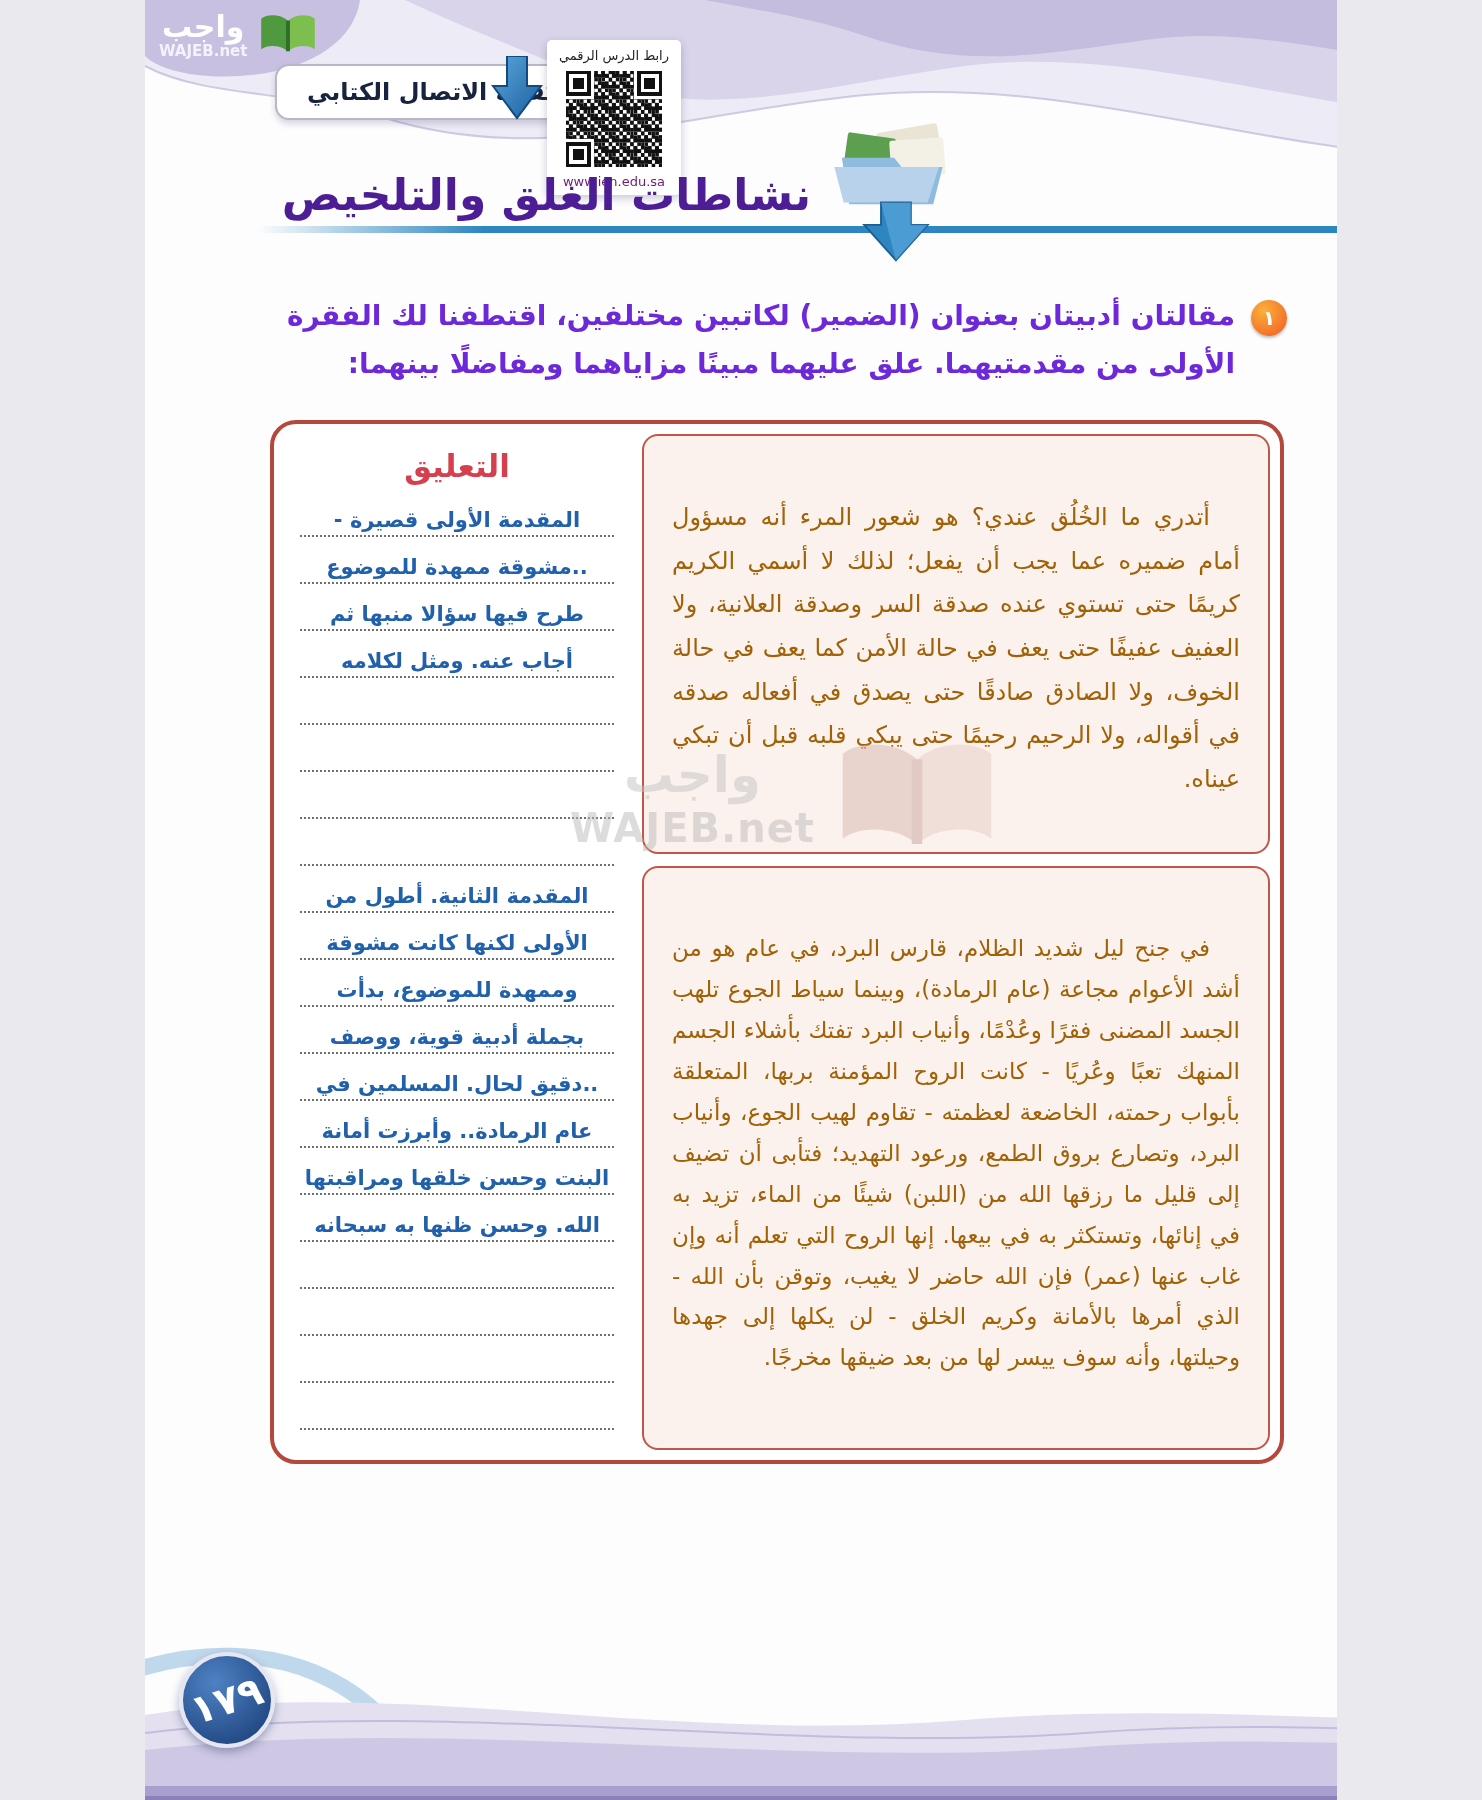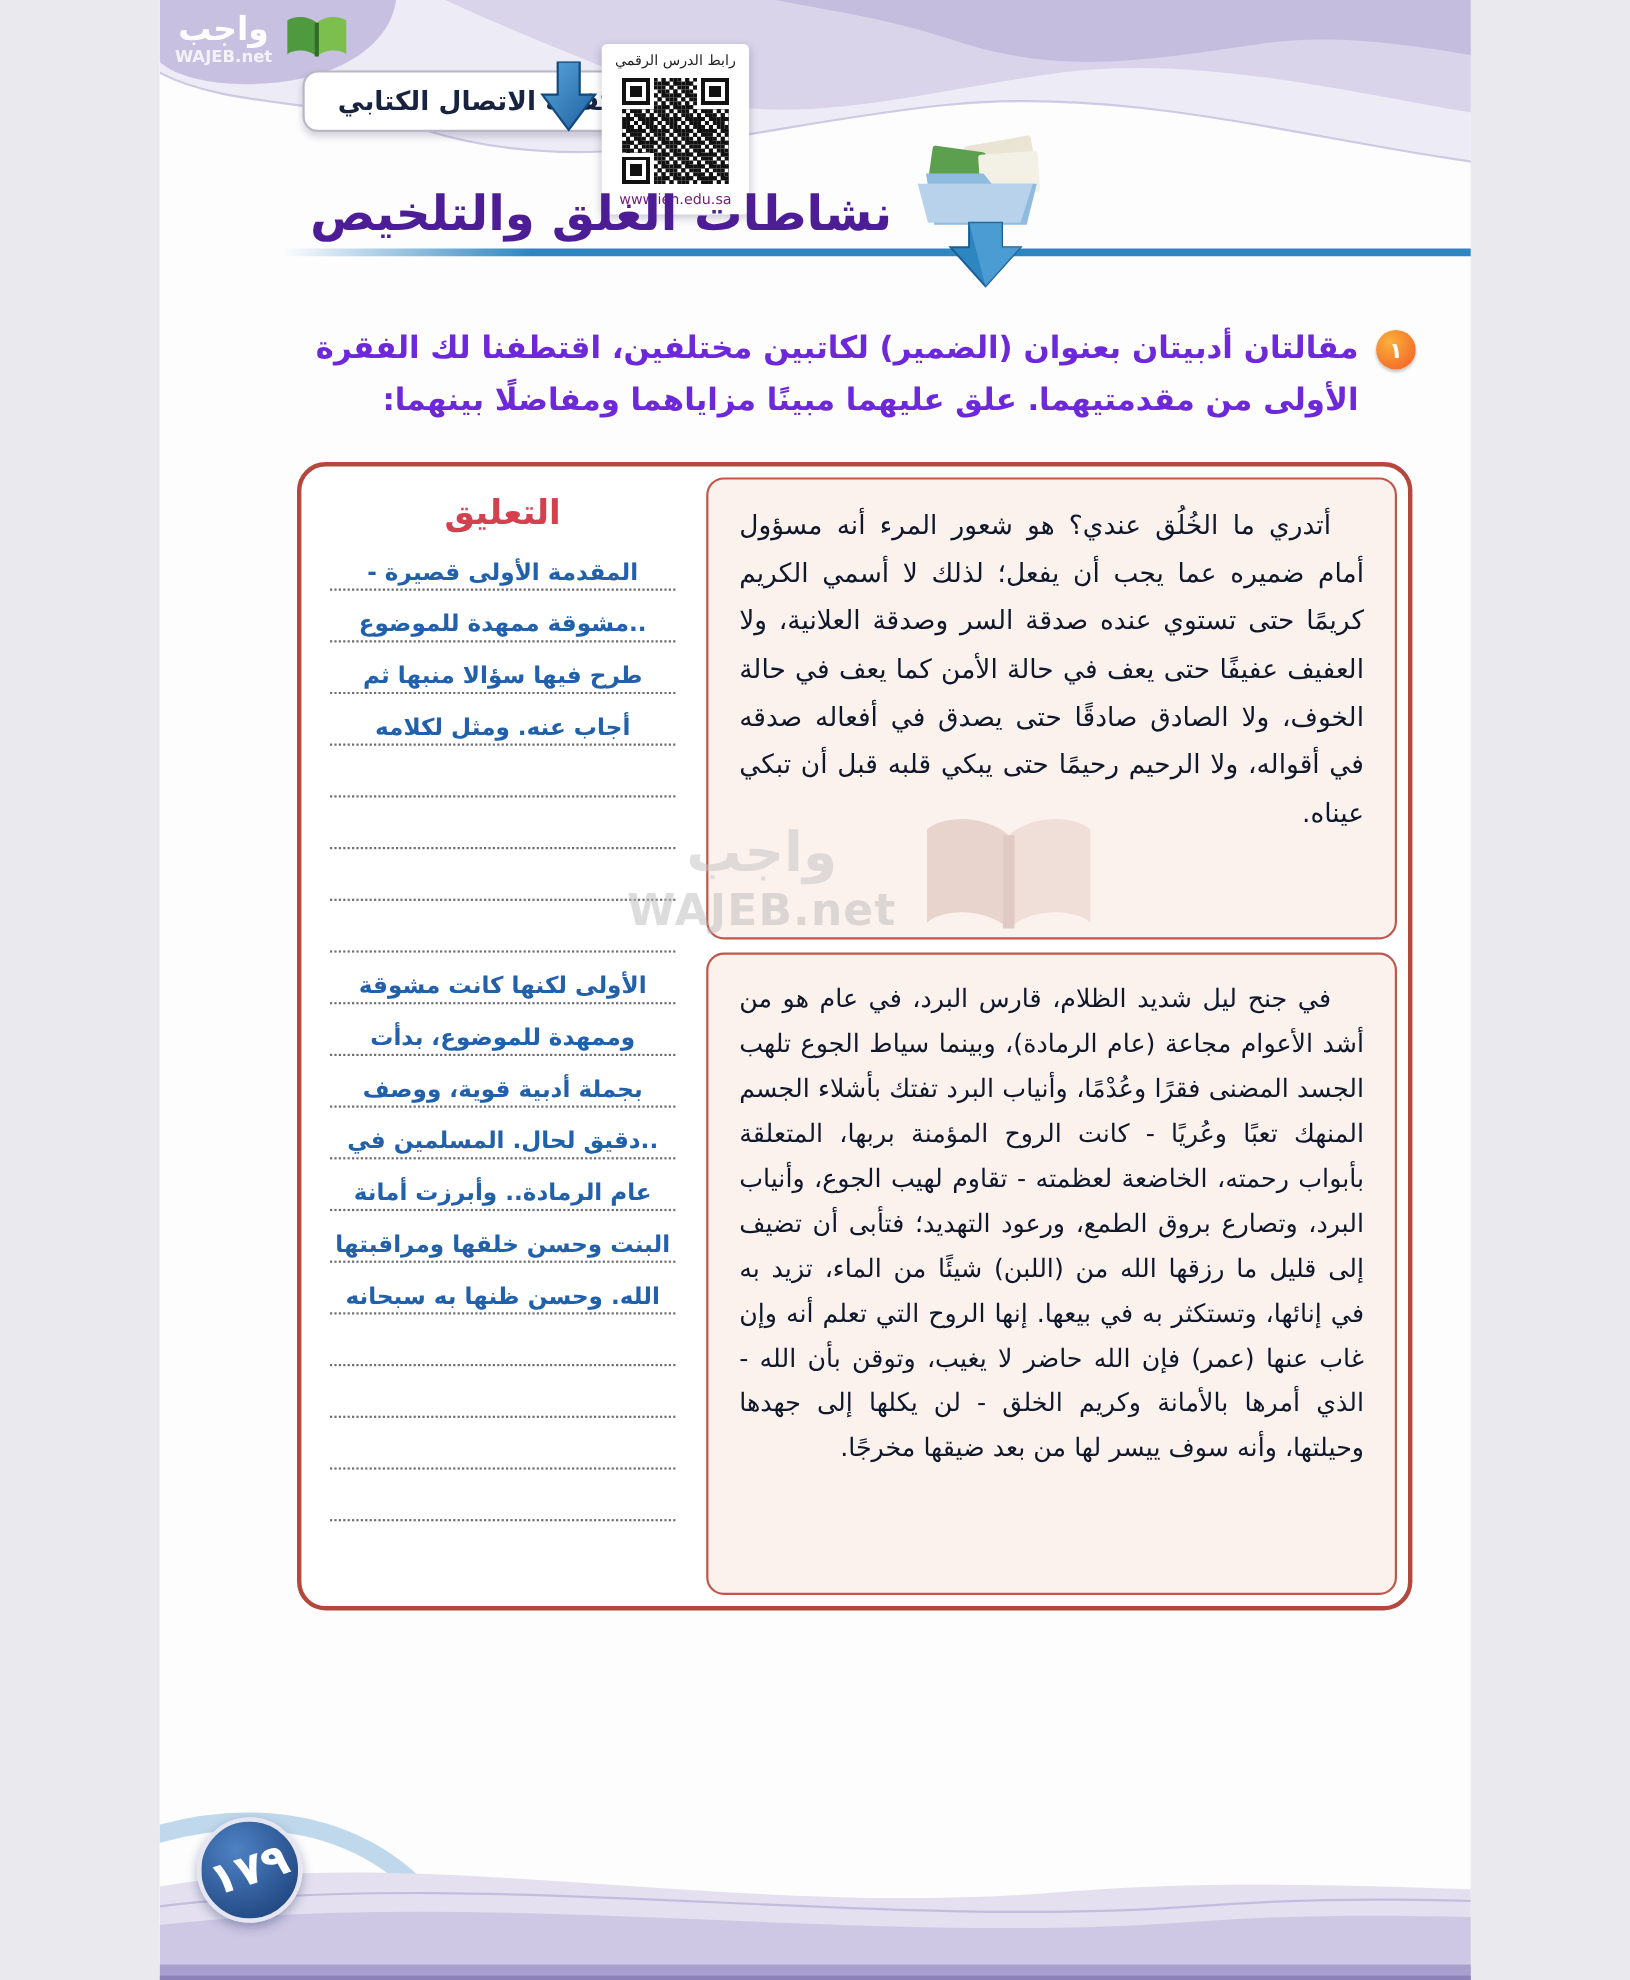--- a/index.html
+++ b/index.html
@@ -44,21 +44,21 @@
            background:radial-gradient(circle at 35% 30%,#fbb03b,#f15a24);
            color:#fff;font-size:20px;font-weight:bold;display:flex;align-items:center;justify-content:center;
            margin-top:8px;box-shadow:0 2px 3px rgba(0,0,0,.25);}
   .q-text{font-size:28px;font-weight:bold;color:#6d28d9;line-height:1.72;text-align:justify;text-align-last:right;}
 
   
   .main-box{top:420px;left:125px;width:1014px;height:1044px;border:4px solid #b5483c;border-radius:26px;
             background:#fff;padding:10px;display:flex;direction:rtl;gap:12px;z-index:2;}
   .passages{flex:0 0 628px;display:flex;flex-direction:column;gap:12px;}
   .passage{border:2.5px solid #c1564a;border-radius:16px;background:#fbf2ee;padding:20px 28px;overflow:hidden;}
-  .passage p{font-size:24px;line-height:1.82;color:#0f172a;text-align:justify;direction:rtl;text-indent:30px;}
+  .passage p{font-size:24px;line-height:1.82;color:#a16207;text-align:justify;direction:rtl;text-indent:30px;margin-top:40px;}
   .p1{flex:0 0 420px;}
   .p2{flex:1;}
   .p2 p{font-size:23px;line-height:1.78;}
 
   .comments{flex:1;padding:14px 16px 4px;display:flex;flex-direction:column;}
   .c-title{text-align:center;color:#d4404e;font-size:31px;font-weight:bold;margin-bottom:6px;}
   .c-line{height:47px;border-bottom:2.5px dotted #6f6f6f;display:flex;align-items:flex-end;justify-content:center;
           padding-bottom:3px;font-size:21px;font-weight:bold;color:#2160ab;white-space:nowrap;overflow:hidden;}
 
   
@@ -185,20 +185,21 @@
     <div class="comments">
       <div class="c-title">التعليق</div>
       <div class="c-line">المقدمة الأولى قصيرة -</div>
       <div class="c-line">..مشوقة ممهدة للموضوع</div>
       <div class="c-line">طرح فيها سؤالا منبها ثم</div>
       <div class="c-line">أجاب عنه. ومثل لكلامه</div>
       <div class="c-line"></div>
       <div class="c-line"></div>
       <div class="c-line"></div>
       <div class="c-line"></div>
+      <div class="c-line">المقدمة الثانية. أطول من</div>
       <div class="c-line">الأولى لكنها كانت مشوقة</div>
       <div class="c-line">وممهدة للموضوع، بدأت</div>
       <div class="c-line">بجملة أدبية قوية، ووصف</div>
       <div class="c-line">..دقيق لحال. المسلمين في</div>
       <div class="c-line">عام الرمادة.. وأبرزت أمانة</div>
       <div class="c-line">البنت وحسن خلقها ومراقبتها</div>
       <div class="c-line">الله. وحسن ظنها به سبحانه</div>
       <div class="c-line"></div>
       <div class="c-line"></div>
       <div class="c-line"></div>

